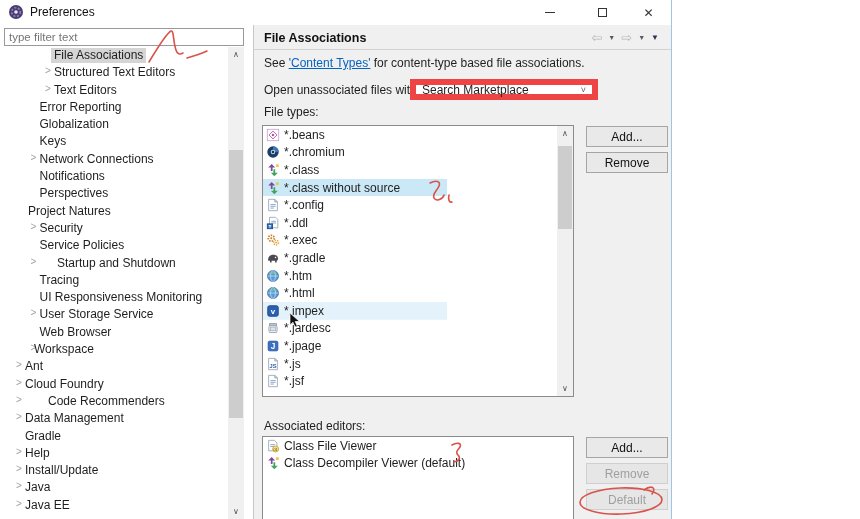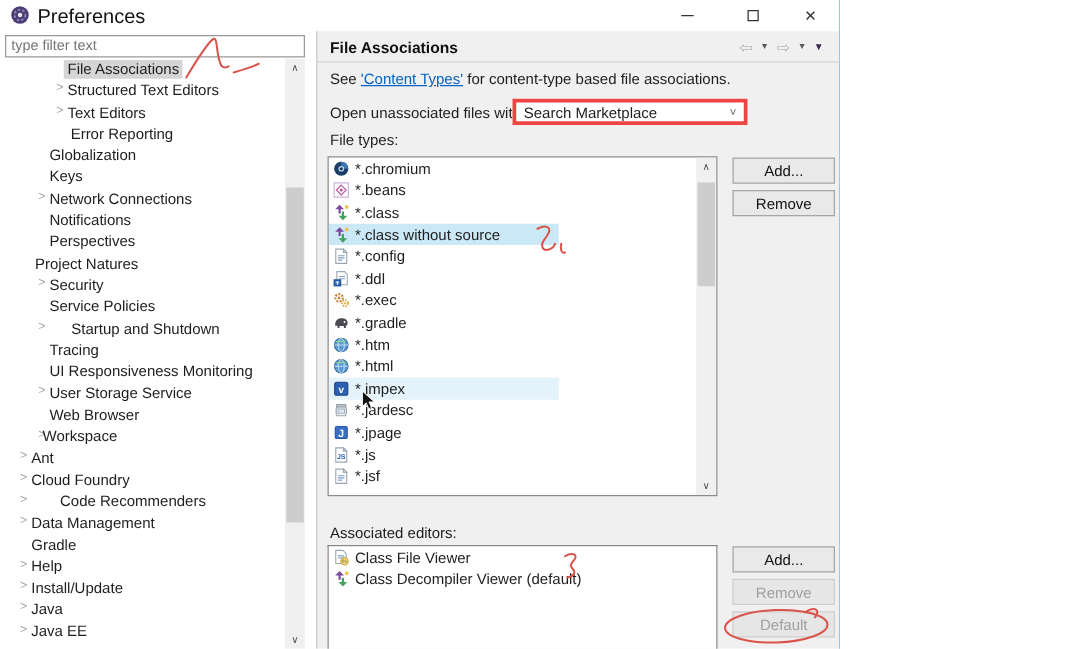--- a/index.html
+++ b/index.html
@@ -2,21 +2,21 @@
 <html><head>
 <meta charset="utf-8">
 <style>
   * { margin:0; padding:0; box-sizing:border-box; }
   html,body { width:860px; height:519px; background:#fff; font-family:"Liberation Sans", sans-serif; overflow:hidden; }
   .window { position:absolute; left:0; top:0; width:672px; height:519px; background:#fff; border-right:1px solid #9dc6e6; overflow:hidden; }
 
   
   .titlebar { position:absolute; left:0; top:0; width:100%; height:25px; background:#fff; }
   .title-icon { position:absolute; left:8px; top:4px; width:16px; height:16px; }
-  .title-text { position:absolute; left:30px; top:5px; font-size:16px; color:#111; }
+  .title-text { position:absolute; left:30px; top:5px; font-size:12px; color:#111; }
   .win-btn { position:absolute; top:0; width:45px; height:25px; display:flex; align-items:center; justify-content:center; }
   .btn-min  { left:527px; } .btn-max { left:580px; } .btn-close { left:626px; }
   .glyph-min { display:block; width:10px; border-top:1px solid #333; }
   .glyph-max { display:block; width:9px; height:9px; border:1px solid #333; }
   .glyph-close { font-size:12px; color:#333; line-height:1; }
 
   
   .left-panel { position:absolute; left:0; top:25px; width:252px; height:494px; background:#fff;padding-left:46px; }
   .filter-input { position:absolute; left:4px; top:3px; width:240px; height:18px; border:1px solid #999; background:#fff; font-size:11.5px; color:#8a8a8a; padding:0 4px; font-family:"Liberation Sans", sans-serif; }
   .tree { position:absolute; left:0; top:22px; width:228px; height:472px; overflow:hidden; }
@@ -36,21 +36,21 @@
   .nav-icons { position:absolute; right:12px; top:6px; display:flex; align-items:center; gap:6px; }
   .nav-arrow { font-size:13px; color:#b4b8bc; line-height:1; }
   .nav-caret { font-size:7px; color:#5a5a5a; }
   .nav-caret.menu { font-size:8px; color:#3d2b56; }
   .header-sep { position:absolute; left:0; top:24px; width:100%; border-top:1px solid #d2d2d2; }
 
   .desc { position:absolute; left:10px; top:31px; font-size:12px; color:#1e1e1e; }
   .desc a { color:#0563c1; text-decoration:underline; }
 
   .openwith-label { position:absolute; left:10px; top:58px; font-size:12px; color:#1e1e1e; }
-  .dropdown { position:absolute; left:156px; top:54px; width:188px; height:21px; background:#fff; border:3px solid #ef4444; font-size:12px; color:#1e1e1e; display:flex; align-items:center; padding:0 6px; }
+  .dropdown { position:absolute; left:156px; top:54px; width:188px; height:21px; background:#fff; border:6px solid #ef4444; font-size:12px; color:#1e1e1e; display:flex; align-items:center; padding:0 6px; }
   .dropdown .dd-caret { position:absolute; right:6px; font-size:9px; color:#5a5a5a; }
 
   .filetypes-label { position:absolute; left:10px; top:80px; font-size:12px; color:#1e1e1e; }
   .listbox { position:absolute; background:#fff; border:1px solid #8b8b8b; overflow:hidden; }
   .list1 { left:8px; top:100px; width:312px; height:272px; }
   .list2 { left:8px; top:411px; width:312px; height:84px; border-bottom:none; }
   .list-row { position:relative; height:17.6px; display:flex; align-items:center; padding-left:3px; font-size:12px; color:#1e1e1e; white-space:nowrap; }
   .list-row.selected { background:linear-gradient(#cbe8f6,#cbe8f6) left/184px 100% no-repeat; }
   .list-row.hover    { background:linear-gradient(#e3f2fb,#e3f2fb) left/184px 100% no-repeat; }
   .list-row .icon { width:14px; height:14px; margin-right:4px; flex:0 0 14px; }
@@ -98,21 +98,21 @@
         </div>
         <div class="tree-row">
           <span class="tree-chevron" style="left: 42px;">&gt;</span>
           <span class="tree-label" style="left: 51px;">Structured Text Editors</span>
         </div>
         <div class="tree-row">
           <span class="tree-chevron" style="left: 42px;">&gt;</span>
           <span class="tree-label" style="left: 51px;">Text Editors</span>
         </div>
         <div class="tree-row">
-          <span class="tree-label" style="left: 36.5px; margin-left: 17px;">Error Reporting</span>
+          <span class="tree-label" style="left: 36.5px;">Error Reporting</span>
         </div>
         <div class="tree-row">
           <span class="tree-label" style="left: 36.5px;">Globalization</span>
         </div>
         <div class="tree-row">
           <span class="tree-label" style="left: 36.5px;">Keys</span>
         </div>
         <div class="tree-row">
           <span class="tree-chevron" style="left: 27.5px;">&gt;</span>
           <span class="tree-label" style="left: 36.5px;">Network Connections</span>
@@ -217,37 +217,37 @@
       <span>Search Marketplace</span>
       <span class="dd-caret">˅</span>
     </div>
 
     <div class="filetypes-label">File types:</div>
     <div class="listbox list1">
       <div id="fileTypeRows">
           <div class="list-row">
             <span class="icon">
               <svg viewBox="0 0 16 16">
+                <rect x="1.5" y="1.5" width="13" height="13" fill="#fff" stroke="#c9a8d4"></rect>
+                <path d="M8 3.5 L12.5 8 L8 12.5 L3.5 8 Z" fill="none" stroke="#b5519e"></path>
+                <circle cx="8" cy="8" r="1.4" fill="#b5519e"></circle>
+              </svg>
+            </span>
+            <span>*.beans</span>
+          </div>
+          <div class="list-row">
+            <span class="icon">
+              <svg viewBox="0 0 16 16">
                 <circle cx="8" cy="8" r="6.5" fill="#1c3e66"></circle>
                 <path d="M8 1.5 A6.5 6.5 0 0 1 14.5 8 L8 8 Z" fill="#3c78b4"></path>
                 <circle cx="8" cy="8" r="2.6" fill="#bcd6ee"></circle>
                 <circle cx="8" cy="8" r="1.4" fill="#16324f"></circle>
               </svg>
             </span>
             <span>*.chromium</span>
-          </div>
-          <div class="list-row">
-            <span class="icon">
-              <svg viewBox="0 0 16 16">
-                <rect x="1.5" y="1.5" width="13" height="13" fill="#fff" stroke="#c9a8d4"></rect>
-                <path d="M8 3.5 L12.5 8 L8 12.5 L3.5 8 Z" fill="none" stroke="#b5519e"></path>
-                <circle cx="8" cy="8" r="1.4" fill="#b5519e"></circle>
-              </svg>
-            </span>
-            <span>*.beans</span>
           </div>
           <div class="list-row">
             <span class="icon">
               <svg viewBox="0 0 16 16">
                 <path fill="#7d4a9e" d="M6.5 1 L2.5 5 L5.5 5 L5.5 9 L7.5 9 L7.5 5 L10.5 5 Z"></path>
                 <path fill="#3fa45c" d="M9.5 15 L13.5 11 L10.5 11 L10.5 7 L8.5 7 L8.5 11 L5.5 11 Z"></path>
                 <rect x="11.5" y="1.5" width="3" height="3" fill="#f0c24b"></rect>
               </svg>
             </span>
             <span>*.class</span>

